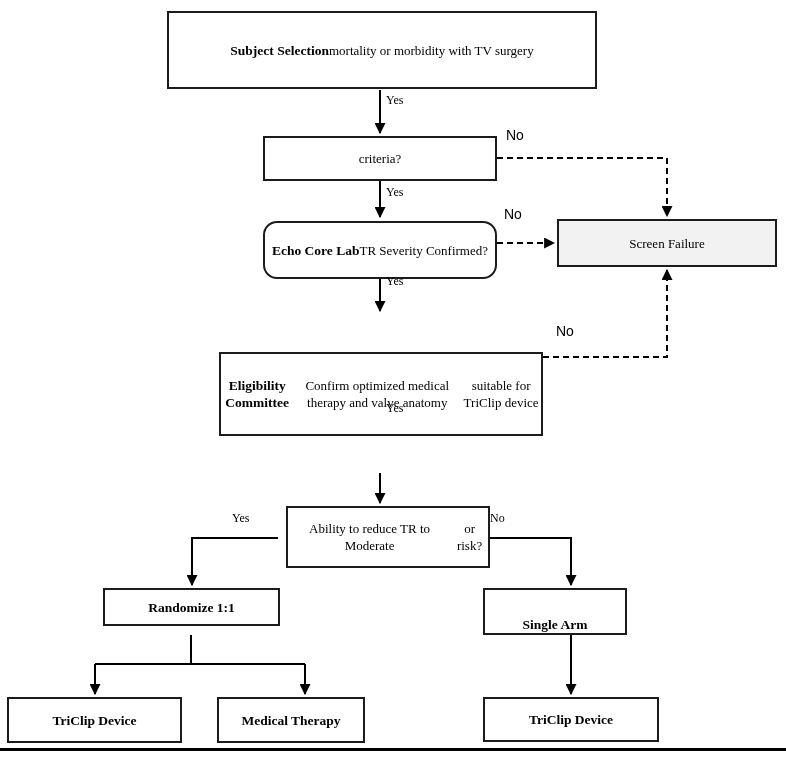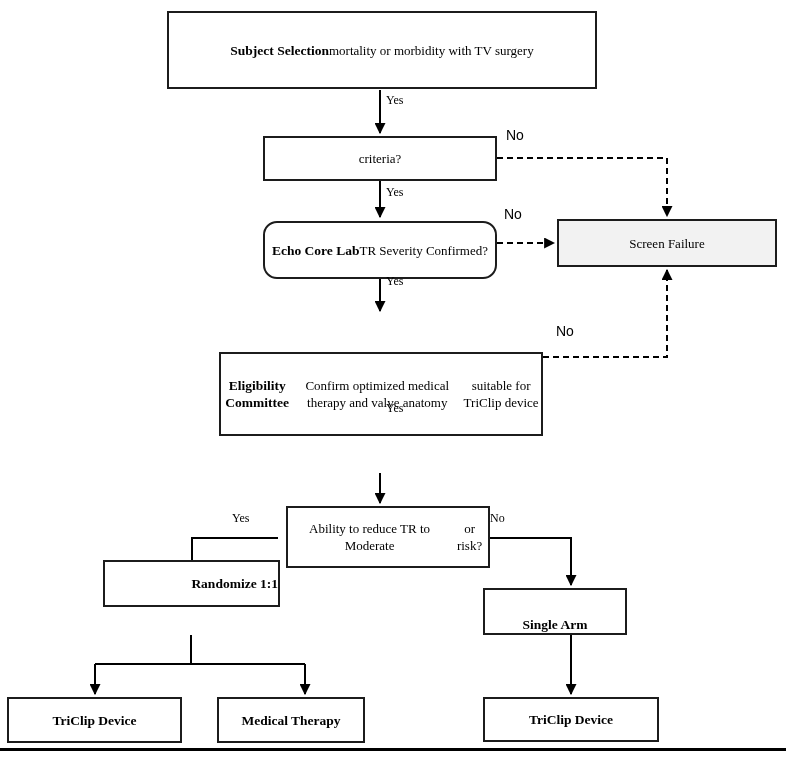--- a/index.html
+++ b/index.html
@@ -118,21 +118,21 @@
     <div>Confirm optimized medical therapy and valve anatomy</div>
     <div>suitable for TriClip device</div>
   </div>
 
 
   <div class="node" style="left:270px;top:506px;width:204px;height:62px;margin-left:16px;">
     <div>Ability to reduce TR to Moderate</div>
     <div>or risk?</div>
   </div>
 
-  <div class="node" style="left:103px;top:560px;width:177px;height:47px;justify-content:flex-end;">
+  <div class="node" style="left:103px;top:588px;width:177px;height:38px;">
     <div class="title">Randomize 1:1</div>
   </div>
 
   <div class="node" style="left:483px;top:588px;width:144px;height:47px;align-items:flex-end;">
     <div class="title">Single Arm</div>
   </div>
 
   <div class="node" style="left:7px;top:697px;width:175px;height:46px;">
     <div class="title">TriClip Device</div>
   </div>

